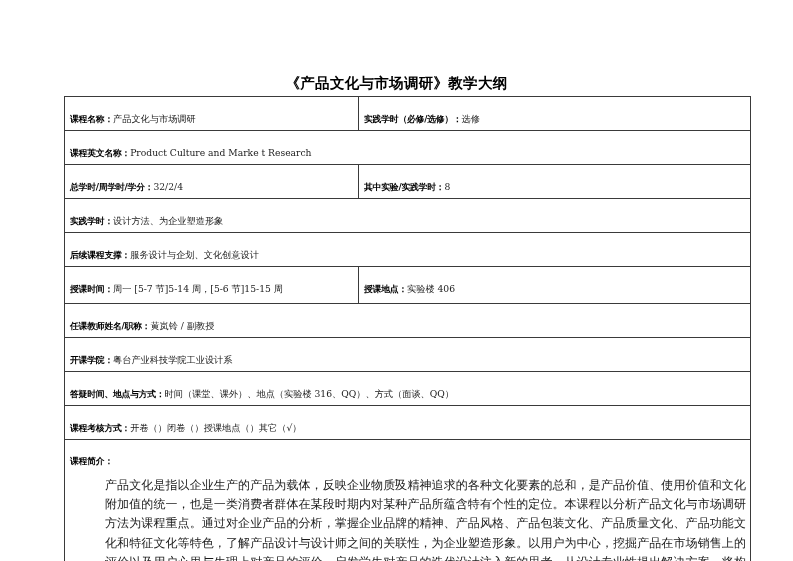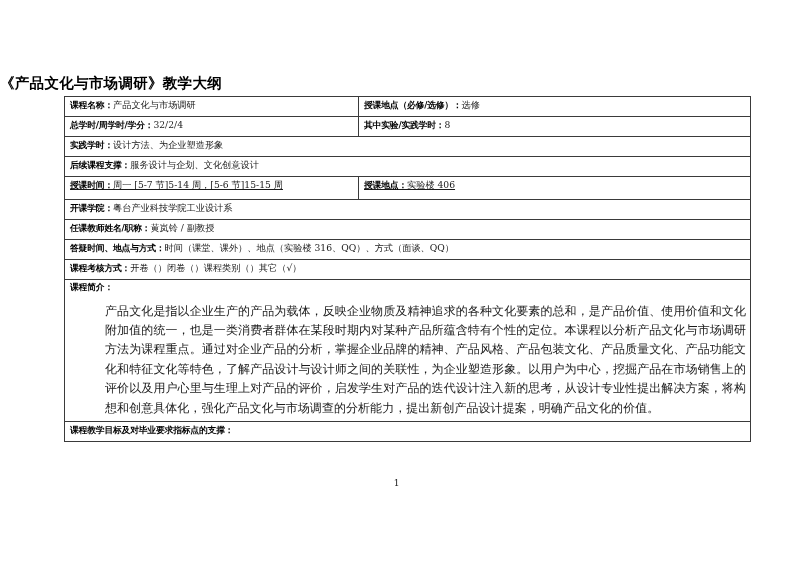--- a/index.html
+++ b/index.html
@@ -19,38 +19,38 @@
     width: 793px;
     height: 561px;
     background: #ffffff;
     box-sizing: border-box;
   }
   .doc-title {
     position: absolute;
     left: 0;
     top: 74px;
     width: 793px;
-    text-align: left;
+    text-align: center;
     font-family: "DejaVu Serif", "Liberation Serif", serif;
     font-weight: bold;
     font-size: 14.5px;
     letter-spacing: 0.3px;
     color: #000;
   }
   .syllabus-table {
     position: absolute;
     left: 64px;
     top: 96px;
     width: 666px;
     border-collapse: collapse;
     table-layout: fixed;
   }
   .syllabus-table td {
     border: 1px solid #3a3a3a;
-    padding: 2px 4px 3px 5px;
+    padding: 16px 4px 3px 5px;
     vertical-align: top;
     font-size: 9.2px;
     line-height: 1.32;
     font-family: "DejaVu Serif", "Liberation Serif", serif;
     color: #1a1a1a;
     height: 14px;
   }
   .lbl {
     font-weight: bold;
     font-family: "DejaVu Sans", "Liberation Sans", sans-serif;
@@ -78,21 +78,21 @@
     display: block;
     text-align: justify;
     text-justify: inter-ideograph;
     font-size: 12px;
     line-height: 1.62;
     font-family: Liberation Serif, serif;
     color: #1a1a1a;
     letter-spacing: 0.05px;
     margin-left: 35px;
   }
-  .tall-row td { height: 17px; text-decoration: underline; }
+  .tall-row td { height: 17px; }
   .page-number {
     position: absolute;
     left: 0;
     top: 478px;
     width: 793px;
     text-align: center;
     font-family: "DejaVu Serif", "Liberation Serif", serif;
     font-size: 9px;
     color: #222;
   }
@@ -105,24 +105,29 @@
 
   <div class="doc-title">《产品文化与市场调研》教学大纲</div>
 
   <table class="syllabus-table">
     <tbody>
       <tr>
         <td class="col-left">
           <span class="lbl">课程名称：</span><span class="val">产品文化与市场调研</span>
         </td>
         <td class="col-right">
-          <span class="lbl">授课地点（必修/选修）：</span><span class="val">选修</span>
-        </td>
-      </tr>
-
+          <span class="lbl">实践学时（必修/选修）：</span><span class="val">选修</span>
+        </td>
+      </tr>
+
+      <tr>
+        <td colspan="2">
+          <span class="lbl">课程英文名称：</span><span class="val">Product Culture and Marke t Research</span>
+        </td>
+      </tr>
 
       <tr>
         <td class="col-left">
           <span class="lbl">总学时/周学时/学分：</span><span class="val">32/2/4</span>
         </td>
         <td class="col-right">
           <span class="lbl">其中实验/实践学时：</span><span class="val">8</span>
         </td>
       </tr>
 
@@ -143,39 +148,39 @@
           <span class="lbl">授课时间：</span><span class="val">周一 [5-7 节]5-14 周，[5-6 节]15-15 周</span>
         </td>
         <td class="col-right">
           <span class="lbl">授课地点：</span><span class="val">实验楼 406</span>
         </td>
       </tr>
 
 
       <tr>
         <td colspan="2">
+          <span class="lbl">任课教师姓名/职称：</span><span class="val">黄岚铃 / 副教授</span>
+        </td>
+      </tr>
+
+      <tr>
+        <td colspan="2">
           <span class="lbl">开课学院：</span><span class="val">粤台产业科技学院工业设计系</span>
         </td>
       </tr>
 
       <tr>
         <td colspan="2">
-          <span class="lbl">任课教师姓名/职称：</span><span class="val">黄岚铃 / 副教授</span>
-        </td>
-      </tr>
-
-      <tr>
-        <td colspan="2">
           <span class="lbl">答疑时间、地点与方式：</span><span class="val">时间（课堂、课外）、地点（实验楼 316、QQ）、方式（面谈、QQ）</span>
         </td>
       </tr>
 
       <tr>
         <td colspan="2">
-          <span class="lbl">课程考核方式：</span><span class="val">开卷（）闭卷（）课程类别（）其它（√）</span>
+          <span class="lbl">课程考核方式：</span><span class="val">开卷（）闭卷（）授课地点（）其它（√）</span>
         </td>
       </tr>
 
 
       <tr>
         <td colspan="2" class="intro-cell">
           <span class="lbl intro-head">课程简介：</span>
           <span class="intro-body">产品文化是指以企业生产的产品为载体，反映企业物质及精神追求的各种文化要素的总和，是产品价值、使用价值和文化附加值的统一，也是一类消费者群体在某段时期内对某种产品所蕴含特有个性的定位。本课程以分析产品文化与市场调研方法为课程重点。通过对企业产品的分析，掌握企业品牌的精神、产品风格、产品包装文化、产品质量文化、产品功能文化和特征文化等特色，了解产品设计与设计师之间的关联性，为企业塑造形象。以用户为中心，挖掘产品在市场销售上的评价以及用户心里与生理上对产品的评价，启发学生对产品的迭代设计注入新的思考，从设计专业性提出解决方案，将构想和创意具体化，强化产品文化与市场调查的分析能力，提出新创产品设计提案，明确产品文化的价值。</span>
         </td>
       </tr>

